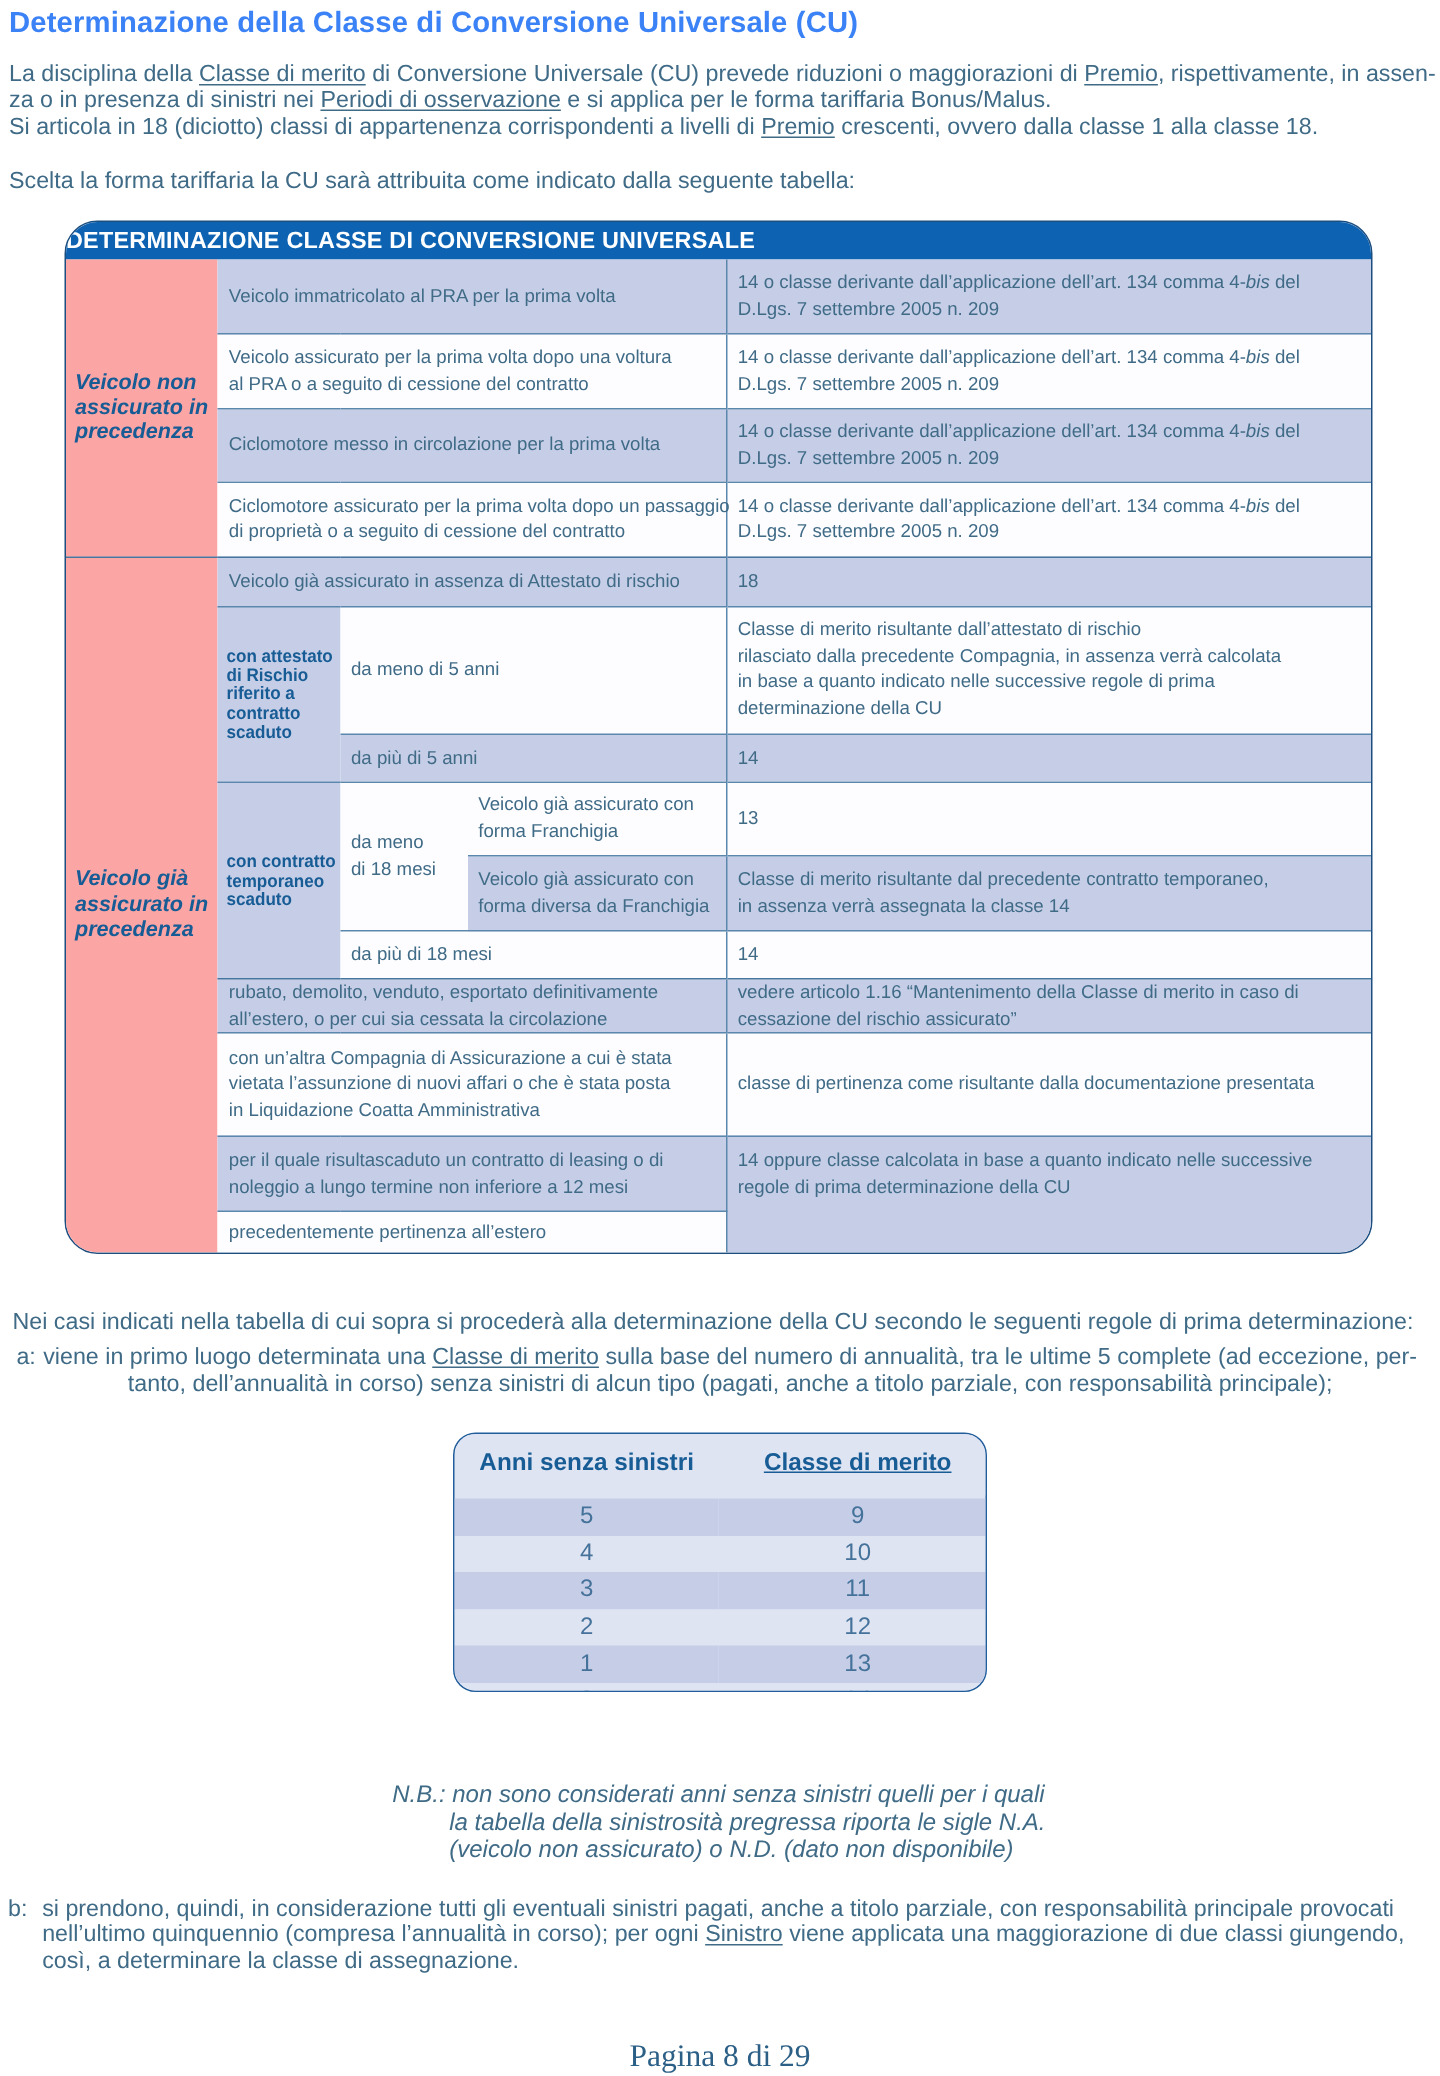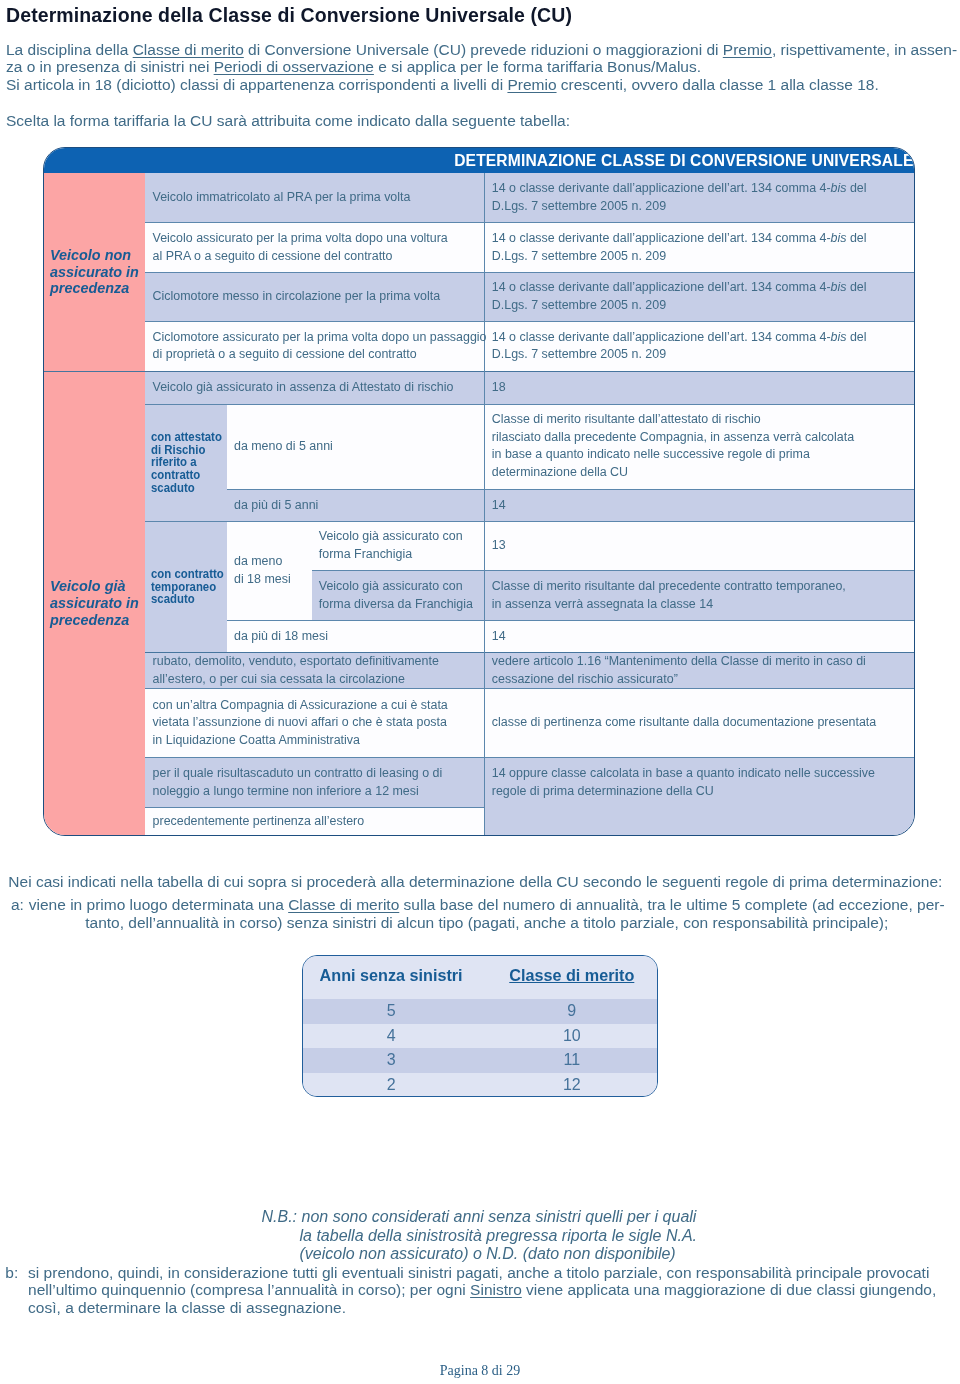--- a/index.html
+++ b/index.html
@@ -2,31 +2,31 @@
 <html><head>
 <meta charset="utf-8">
 <style>
   html,body{margin:0;padding:0;}
   body{width:960px;height:1384px;background:#ffffff;
        font-family:"Liberation Sans",sans-serif;-webkit-font-smoothing:antialiased;}
   .page{position:relative;width:960px;height:1384px;overflow:hidden;}
 
   
   h1.doc-title{position:absolute;left:6px;top:3.5px;margin:0;
-       font-size:19.5px;font-weight:bold;color:#0f172a;letter-spacing:0.1px;}
+       font-size:19.5px;font-weight:bold;color:#3b82f6;letter-spacing:0.1px;}
   .para{position:absolute;color:#406B87;font-size:15.5px;line-height:17.5px;white-space:nowrap;}
   .para u{text-decoration:underline;text-underline-offset:1.5px;}
   #intro{left:6px;top:40.5px;}
   #scelta{left:6px;top:112px;}
 
   
   .tbl{position:absolute;left:43px;top:146.5px;width:871.5px;
        border:1.7px solid #1D4E80;border-radius:22px;box-sizing:border-box;
        overflow:hidden;background:#ffffff;}
-  .tbl-head{height:25.8px;line-height:26px;text-align:right;color:#ffffff;
+  .tbl-head{height:25.8px;line-height:26px;text-align:left;color:#ffffff;
        background:#0D62B2;font-size:15.6px;font-weight:bold;letter-spacing:0.15px;}
   table.main{border-collapse:collapse;width:100%;table-layout:fixed;font-size:0;}
   table.main td{vertical-align:middle;border:0;padding:0;}
   .cell{font-size:12.45px;line-height:17.5px;color:#406B87;padding:0 7.2px;box-sizing:border-box;white-space:nowrap;}
   .ctr{text-align:left;}
   .tight{line-height:17.5px;position:relative;top:-0.5px;}
   table.main td.vtop{vertical-align:top;padding-top:7.5px;}
   .bigcat{font-size:14.4px;line-height:16.9px;font-weight:bold;color:#175C95;padding:0 0 0 6px;white-space:nowrap;}
   .subcat{font-size:12.05px;line-height:12.75px;font-weight:bold;color:#175C95;margin:0 1px 0 5.7px;white-space:nowrap;
           display:inline-block;transform:scaleX(0.945);transform-origin:left center;}
@@ -38,35 +38,35 @@
   table.main td.bd-t2{border-top:1.5px solid #46759E;}
 
   
   #midpara{left:6px;top:873px;text-align:center;}
   .hangrow{display:flex;align-items:flex-start;}
   .hangrow .lab{flex:0 0 auto;width:22.8px;}
   .hangrow .hangtext{flex:1 1 auto;}
   #midpara .hangrow{margin-top:5.5px;}
 
   
-  .tbl2{position:absolute;left:302px;top:955px;width:356px;height:142px;
+  .tbl2{position:absolute;left:302px;top:955px;width:356px;height:173px;
         border:1.8px solid #215E9B;border-radius:15px;box-sizing:border-box;overflow:hidden;background:#DFE4F3;}
   table.small{border-collapse:collapse;width:100%;table-layout:fixed;}
   table.small td{padding:0;height:24.57px;text-align:center;font-size:16px;color:#45729A;}
   table.small td:nth-child(2),table.small th:nth-child(2){padding-left:7.4px;}
   table.small th{padding:0;height:43px;position:relative;top:-2px;font-size:16.2px;font-weight:bold;color:#175C95;background:#DFE4F3;
        vertical-align:middle;}
 
   
   #nb{position:absolute;left:261.5px;top:1188px;color:#406B87;
-      font-size:16px;line-height:18.6px;font-style:italic;white-space:nowrap;margin-top:20px;}
+      font-size:16px;line-height:18.6px;font-style:italic;white-space:nowrap;}
   #nb .l2{padding-left:38px;}
   #parab{left:5.3px;top:1263.5px;}
   #pagenum{position:absolute;left:0;top:1362px;width:960px;text-align:center;
-      font-family:"Liberation Serif",serif;font-size:14px;line-height:17.5px;color:#2B5F86;}
+      font-family:"Liberation Serif",serif;font-size:21px;line-height:17.5px;color:#2B5F86;}
 </style>
 </head>
 <body>
 
 <div class="page">
 
   <h1 class="doc-title">Determinazione della Classe di Conversione Universale (CU)</h1>
 
   <div class="para" id="intro">
     <div>La disciplina della <u>Classe di merito</u> di Conversione Universale (CU) prevede riduzioni o maggiorazioni di <u>Premio</u>, rispettivamente, in assen-</div>

